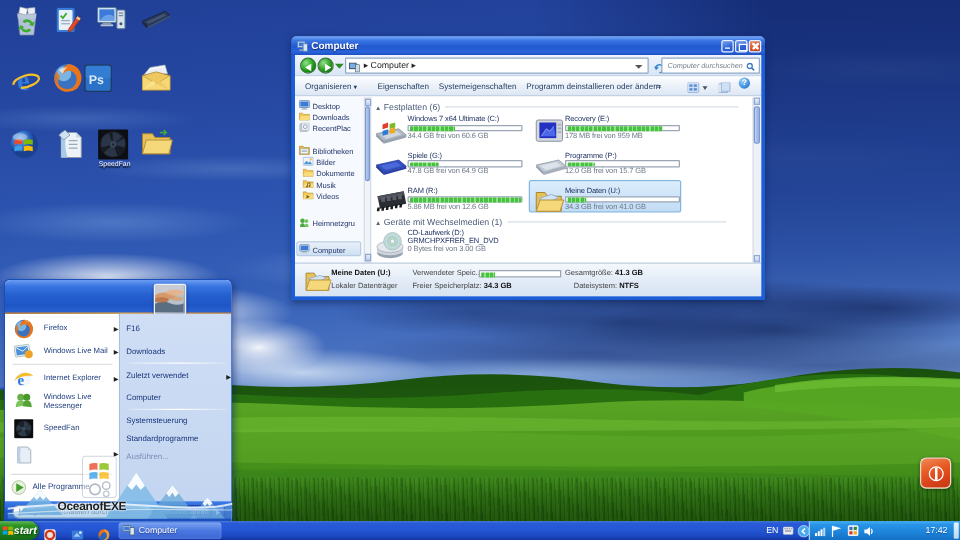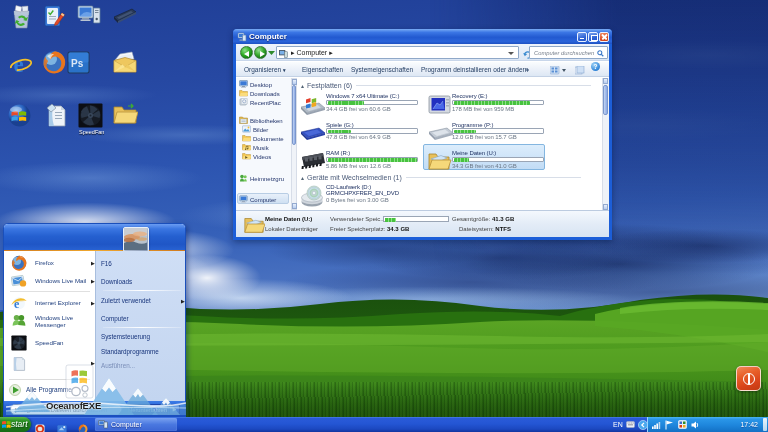--- a/index.html
+++ b/index.html
@@ -104,21 +104,21 @@
 .drv .ic { position:absolute; left:2px; top:1px; }
 #seldrv { position:absolute; left:125px; top:66px; width:122px; height:26px;
   background:linear-gradient(180deg,#dcedfc,#c2dcf5); border:1px solid #84b6e0; border-radius:2px; }
 
 #rscr { position:absolute; right:0px; top:34px; width:7px; bottom:27px; background:#eef2f8; border-left:1px solid #d7dde8; }
 
 #task { position:absolute; left:0; top:417px; width:768px; height:15px;
   background:linear-gradient(180deg,#4a80e8 0%, #2a5ad8 9%, #2456d4 45%, #1c48c0 80%, #1236a0 100%); }
 #startb { position:absolute; left:0; top:0; width:31px; height:15px; border-radius:0 8px 8px 0;
   background:linear-gradient(180deg,#5cb84f 0%, #2f9428 22%, #1f7d1c 60%, #166a14 100%);
-  box-shadow:1px 0 2px rgba(0,30,0,.4); color:#fff; font-style:italic; font-weight:normal; font-size:8.5px;
+  box-shadow:1px 0 2px rgba(0,30,0,.4); color:#fff; font-style:italic; font-weight:bold; font-size:8.5px;
   text-shadow:1px 1px 1px rgba(0,40,0,.6); line-height:15px; }
 #startb span { position:absolute; left:11px; }
 #qk { position:absolute; top:3px; width:10px; height:10px; }
 #taskbtn { position:absolute; left:95px; top:1px; width:82px; height:13px; border-radius:2px;
   background:linear-gradient(180deg,#7aa2f0,#4a78e0 50%,#3c66d4); box-shadow:inset 0 0 1px #9ab8f8;
   color:#fff; font-size:7px; line-height:13px; }
 #taskbtn span { position:absolute; left:16px; text-shadow:0 1px 1px rgba(0,0,60,.5); }
 #tray { position:absolute; right:0; top:0; width:121px; height:15px;
   background:linear-gradient(180deg,#4ab4f4 0%, #2a96e8 15%, #1e86dc 55%, #1370c4 100%);
   border-left:1px solid #9ad4fc; }

